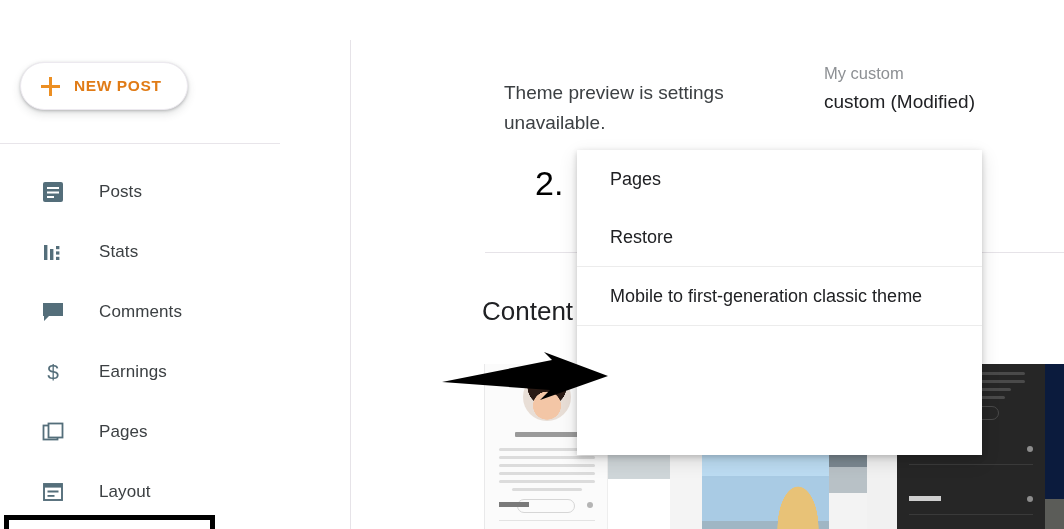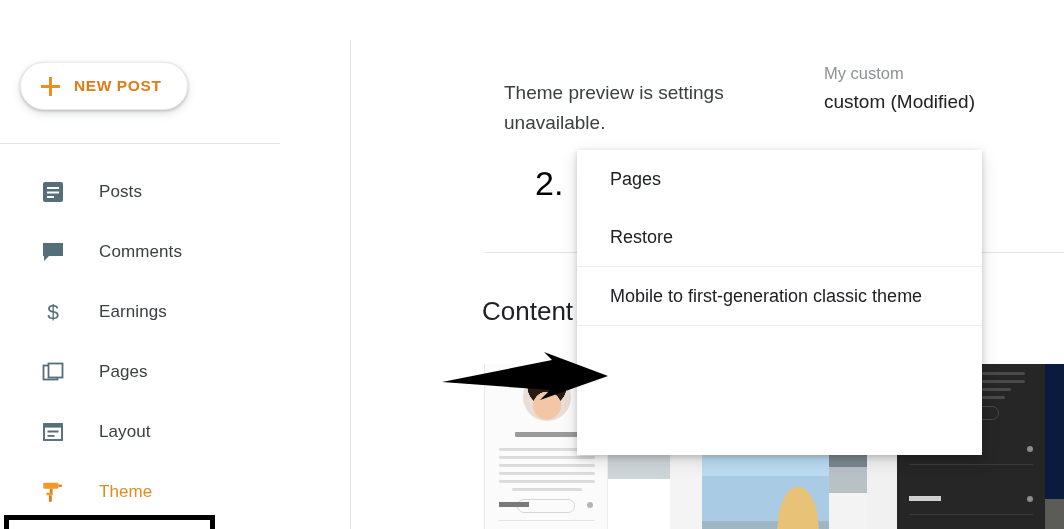--- a/index.html
+++ b/index.html
@@ -280,20 +280,32 @@
           <svg width="24" height="24" viewBox="0 0 24 24">
               <rect x="2" y="2" width="20" height="20" rx="2" fill="#546e7a"></rect>
               <rect x="6" y="7" width="12" height="2" fill="#fff"></rect>
               <rect x="6" y="11.5" width="12" height="2" fill="#fff"></rect>
               <rect x="6" y="16" width="7" height="2" fill="#fff"></rect>
             </svg>
         </span>
         <span class="navlabel">Posts</span>
       </div>
 
+      <div class="navitem">
+        <span class="navicon">
+          <svg width="24" height="24" viewBox="0 0 24 24">
+            <rect x="3" y="5" width="3.4" height="15" fill="#546e7a"></rect>
+            <rect x="9" y="9" width="3.4" height="11" fill="#546e7a"></rect>
+            <rect x="15" y="6" width="3.4" height="3.2" fill="#546e7a"></rect>
+            <rect x="15" y="11.4" width="3.4" height="3.2" fill="#546e7a"></rect>
+            <rect x="15" y="16.8" width="3.4" height="3.2" fill="#546e7a"></rect>
+          </svg>
+        </span>
+        <span class="navlabel">Stats</span>
+      </div>
 
       <div class="navitem">
         <span class="navicon">
           <svg width="24" height="24" viewBox="0 0 24 24">
               <path d="M2 3h20v13H8l-5 5v-5H2z" fill="#546e7a"></path>
             </svg>
         </span>
         <span class="navlabel">Comments</span>
       </div>
 

